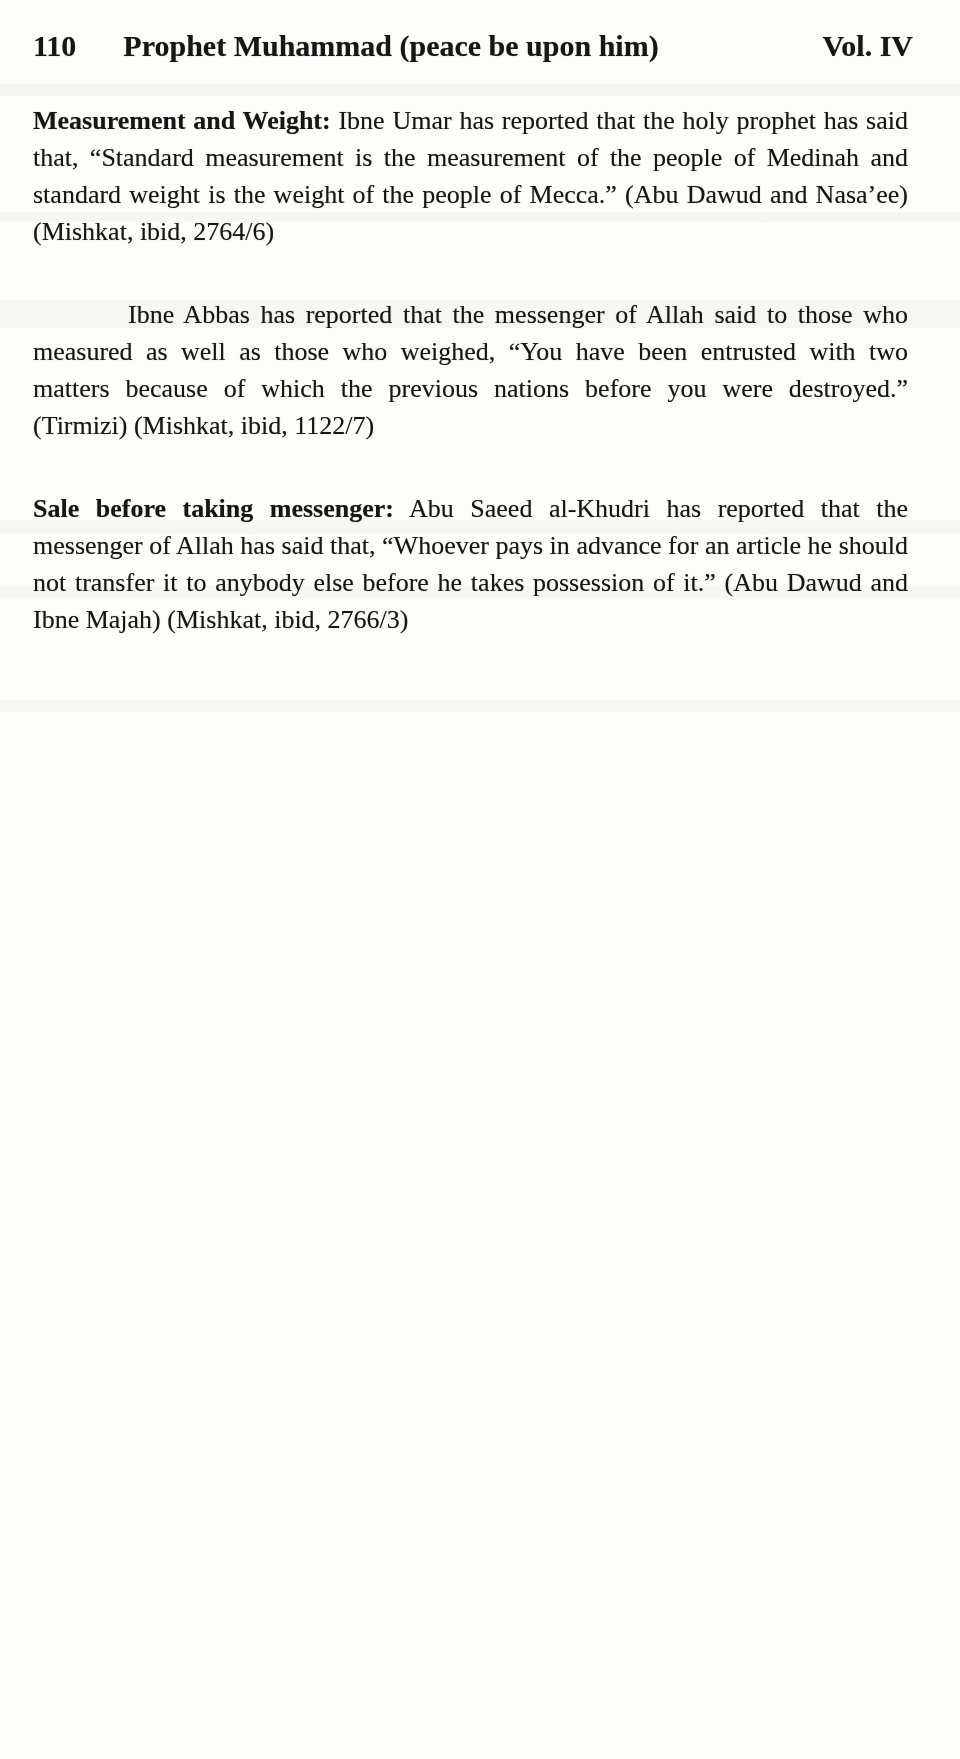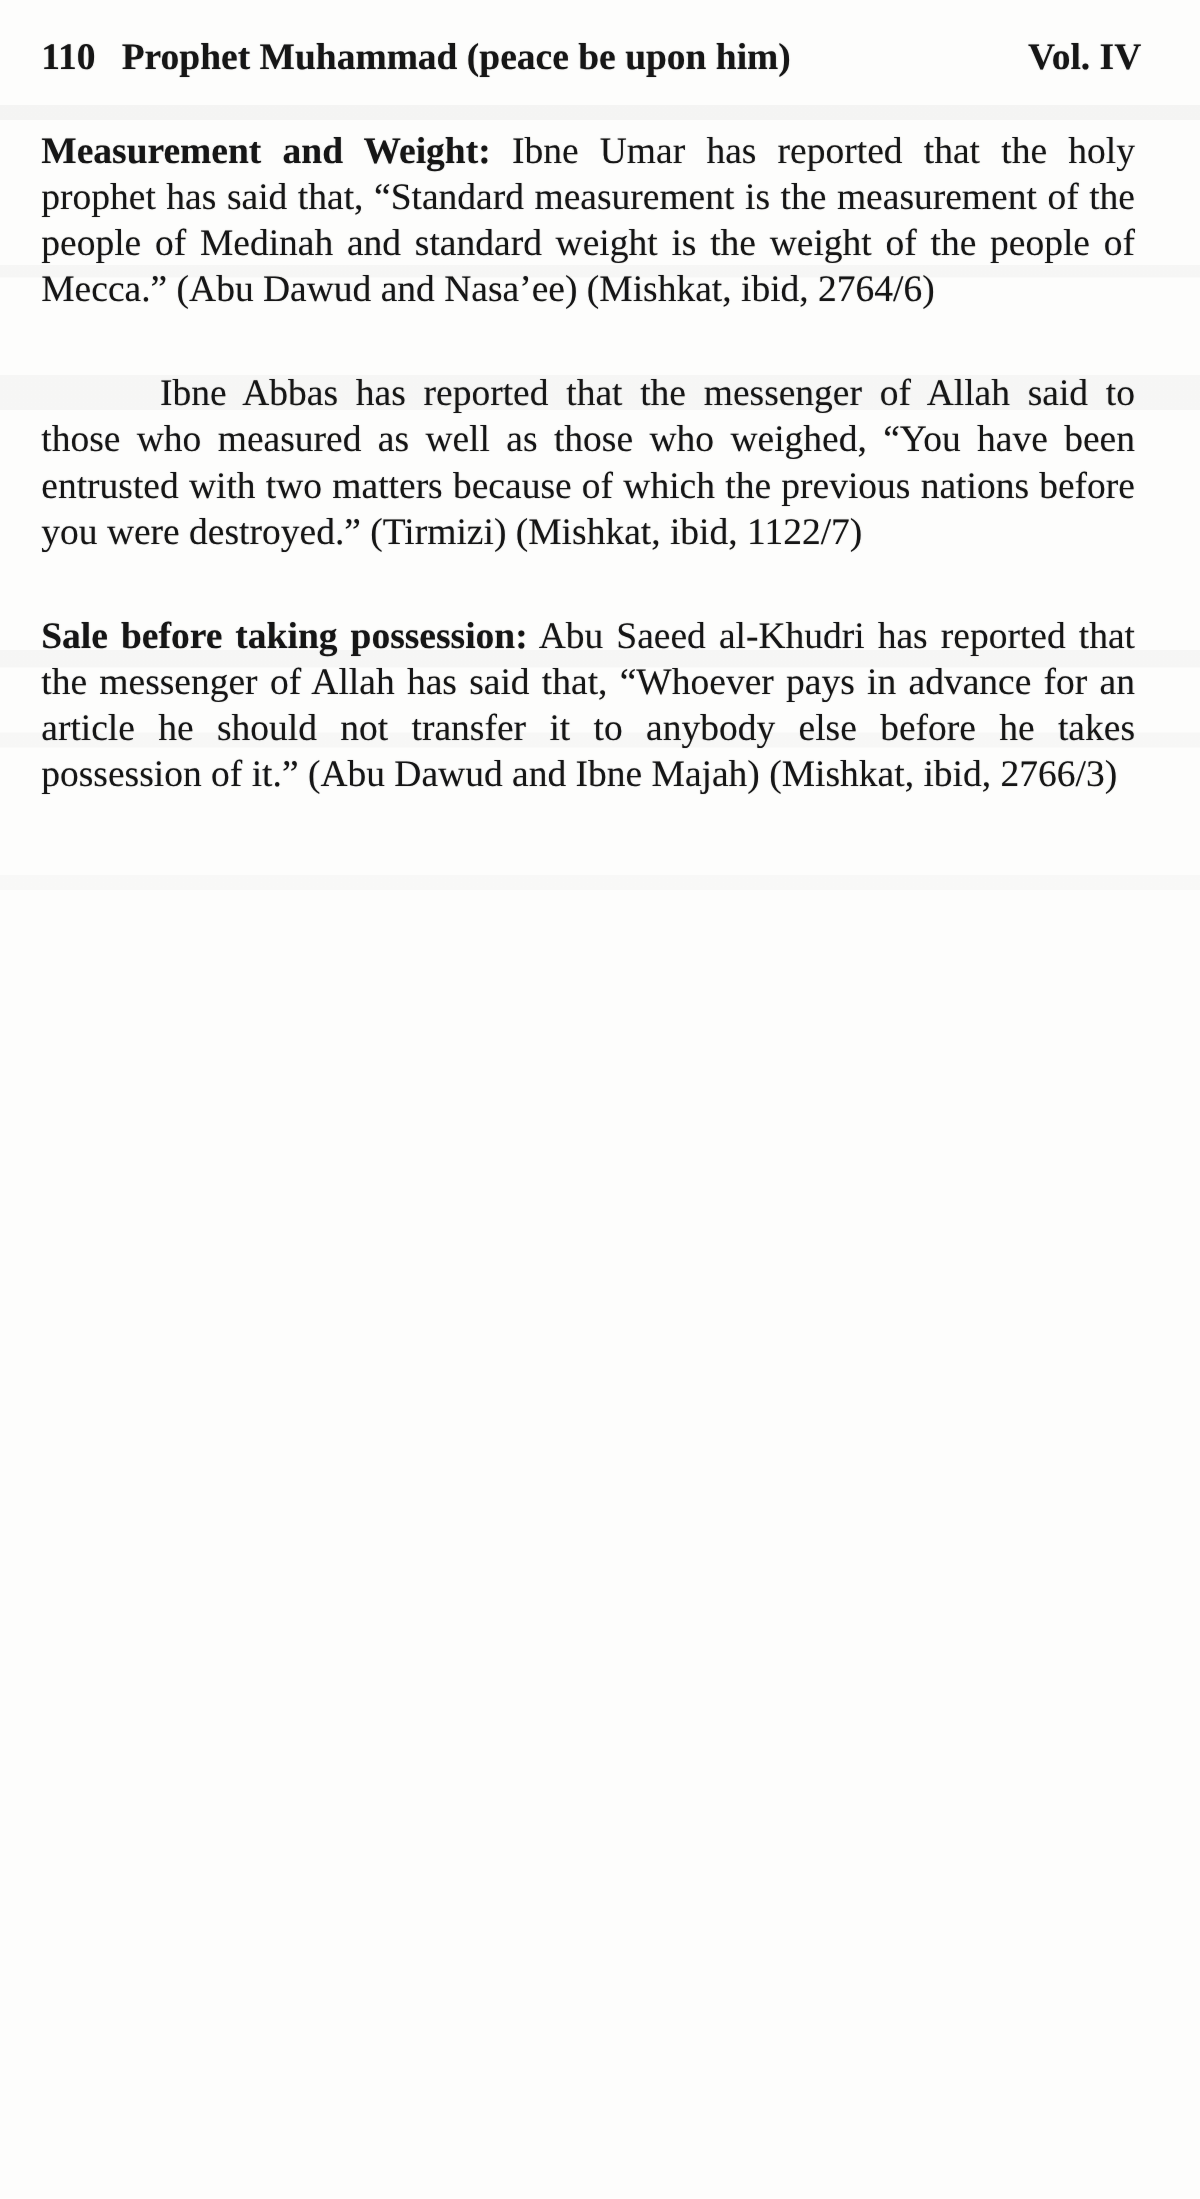--- a/index.html
+++ b/index.html
@@ -31,29 +31,29 @@
     display: flex;
     align-items: flex-start;
     padding: 28px 47px 0 33px;
     font-size: 30px;
     font-weight: bold;
     line-height: 36px;
     white-space: nowrap;
     text-shadow: 0 0 1px rgba(20,20,20,0.45);
   }
   .page-header .page-title {
-    margin-left: 21px;
+    margin-left: 47px;
   }
   .page-header .volume {
     margin-left: auto;
   }
   .page-body {
     margin: 38px 52px 11px 33px;
     width: 875px;
-    font-size: 30px;
+    font-size: 26px;
     line-height: 37px;
     text-align: justify;
     text-shadow: 0 0 1px rgba(20,20,20,0.4);
   }
   .para {
     margin: 0 0 46px 0;
   }
   .para.indent {
     text-indent: 95px;
   }
@@ -71,17 +71,17 @@
     <span class="page-title">Prophet Muhammad (peace be upon him)</span>
     <span class="volume">Vol. IV</span>
   </header>
 
   <main class="page-body">
 
     <p class="para"><b class="lead">Measurement and Weight:</b><span> Ibne Umar has reported that the holy prophet has said that, “Standard measurement is the measurement of the people of Medinah and standard weight is the weight of the people of Mecca.” (Abu Dawud and Nasa’ee) (Mishkat, ibid, 2764/6)</span></p>
 
     <p class="para indent"><span>Ibne Abbas has reported that the messenger of Allah said to those who measured as well as those who weighed, “You have been entrusted with two matters because of which the previous nations before you were destroyed.” (Tirmizi) (Mishkat, ibid, 1122/7)</span></p>
 
-    <p class="para"><b class="lead">Sale before taking possession:</b><span> Abu Saeed al-Khudri has reported that the messenger of Allah has said that, “Whoever pays in advance for an article he should not transfer it to anybody else before he takes possession of it.” (Abu Dawud and Ibne Majah) (Mishkat, ibid, 2766/3)</span></p>
+    <p class="para"><b class="lead">Sale before taking messenger:</b><span> Abu Saeed al-Khudri has reported that the messenger of Allah has said that, “Whoever pays in advance for an article he should not transfer it to anybody else before he takes possession of it.” (Abu Dawud and Ibne Majah) (Mishkat, ibid, 2766/3)</span></p>
 
   </main>
 
 </div>
 
 </body></html>

